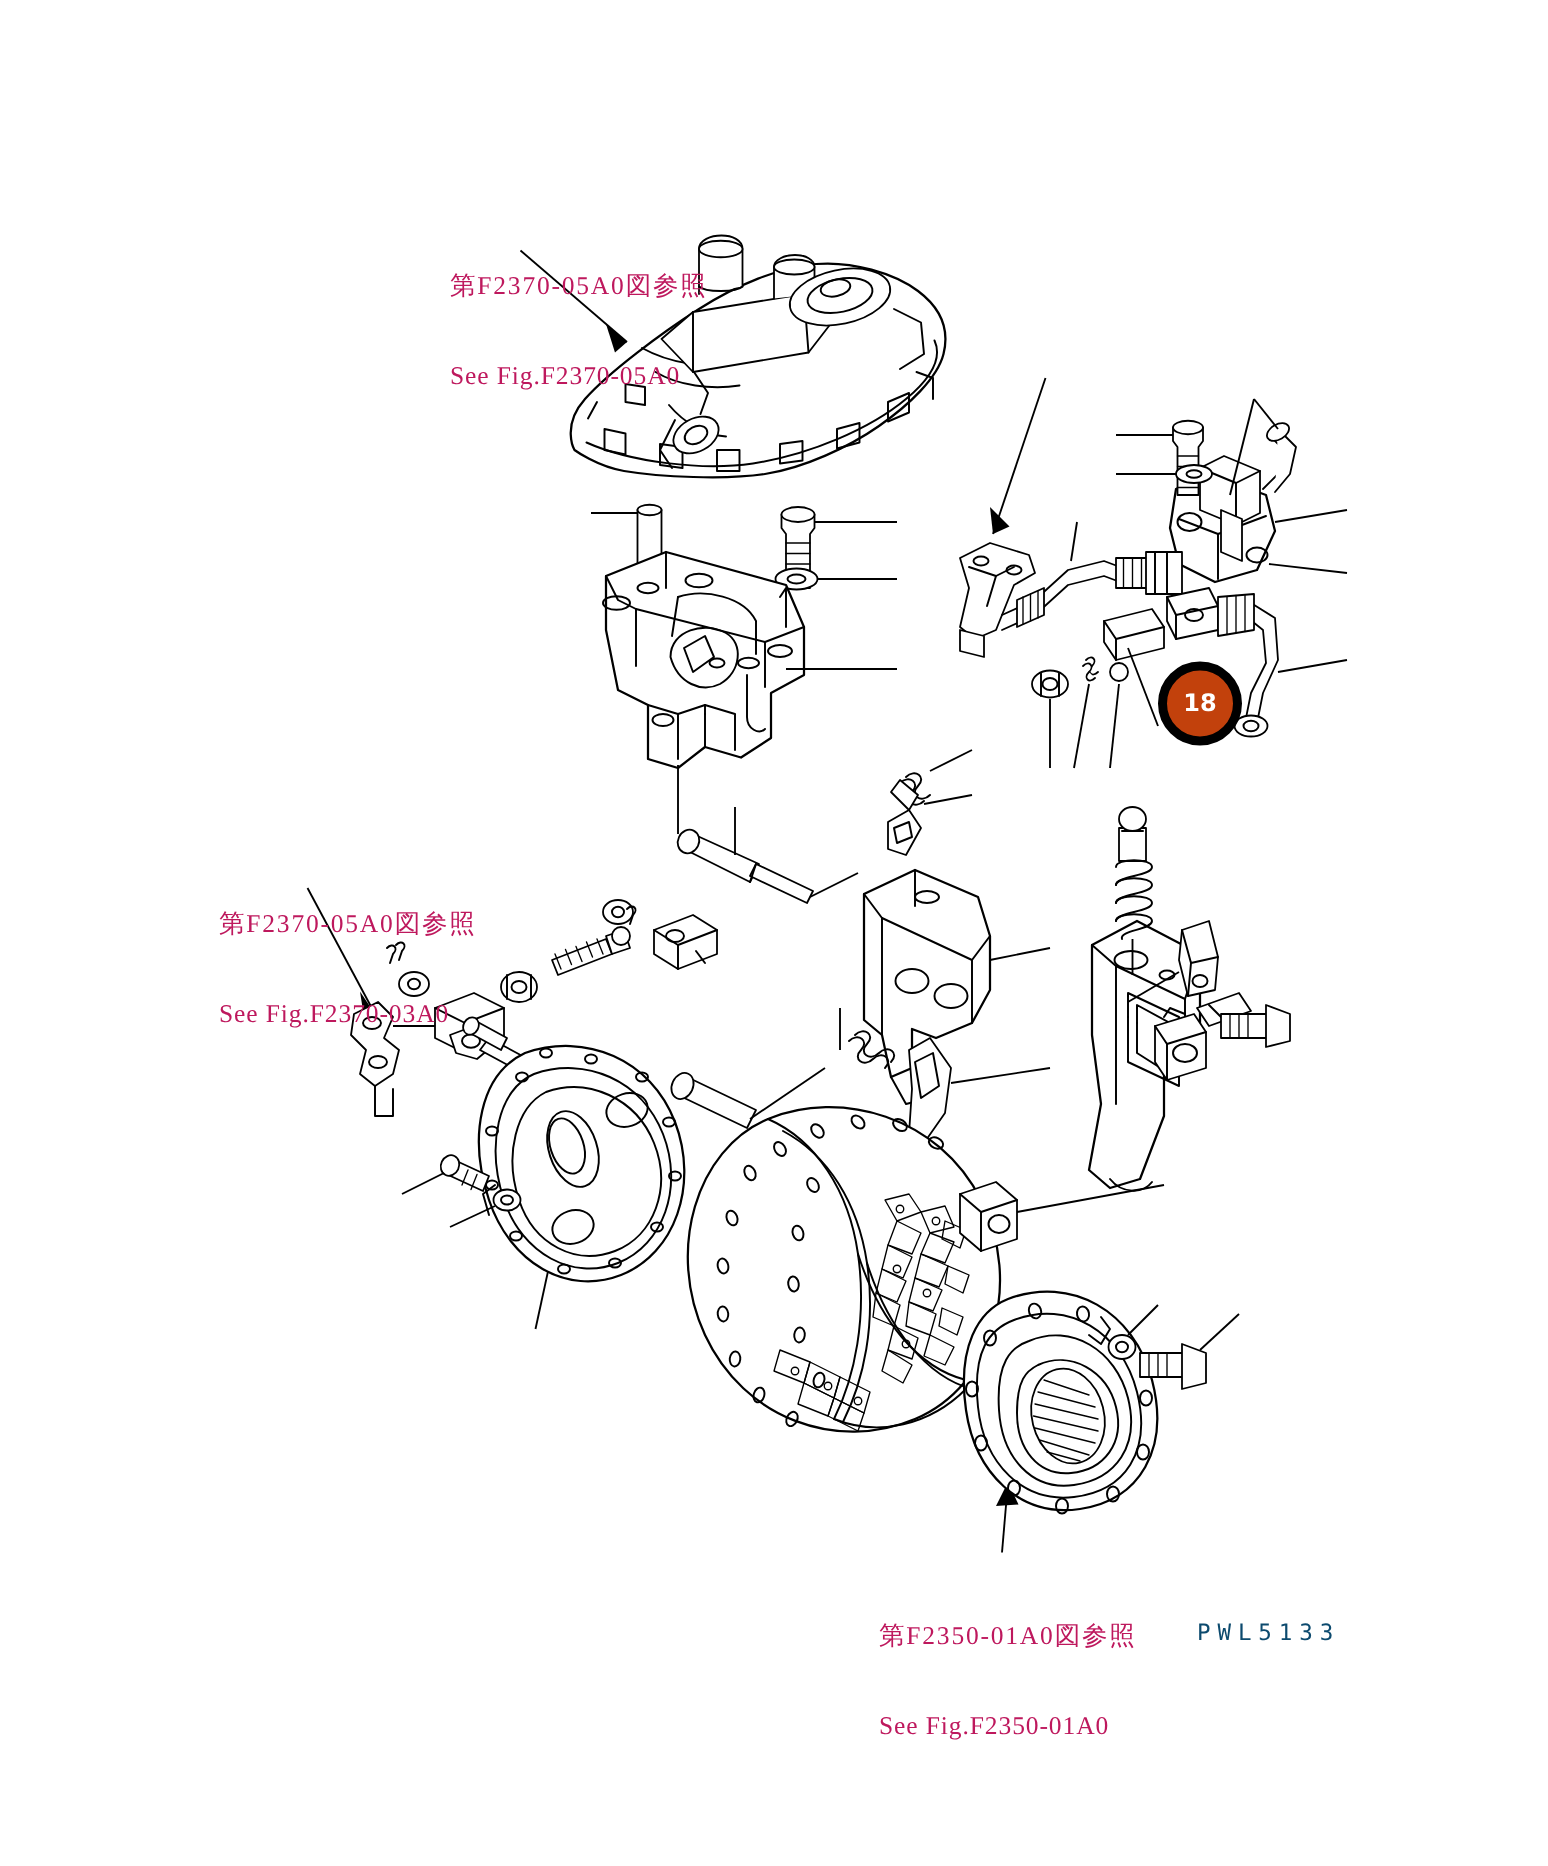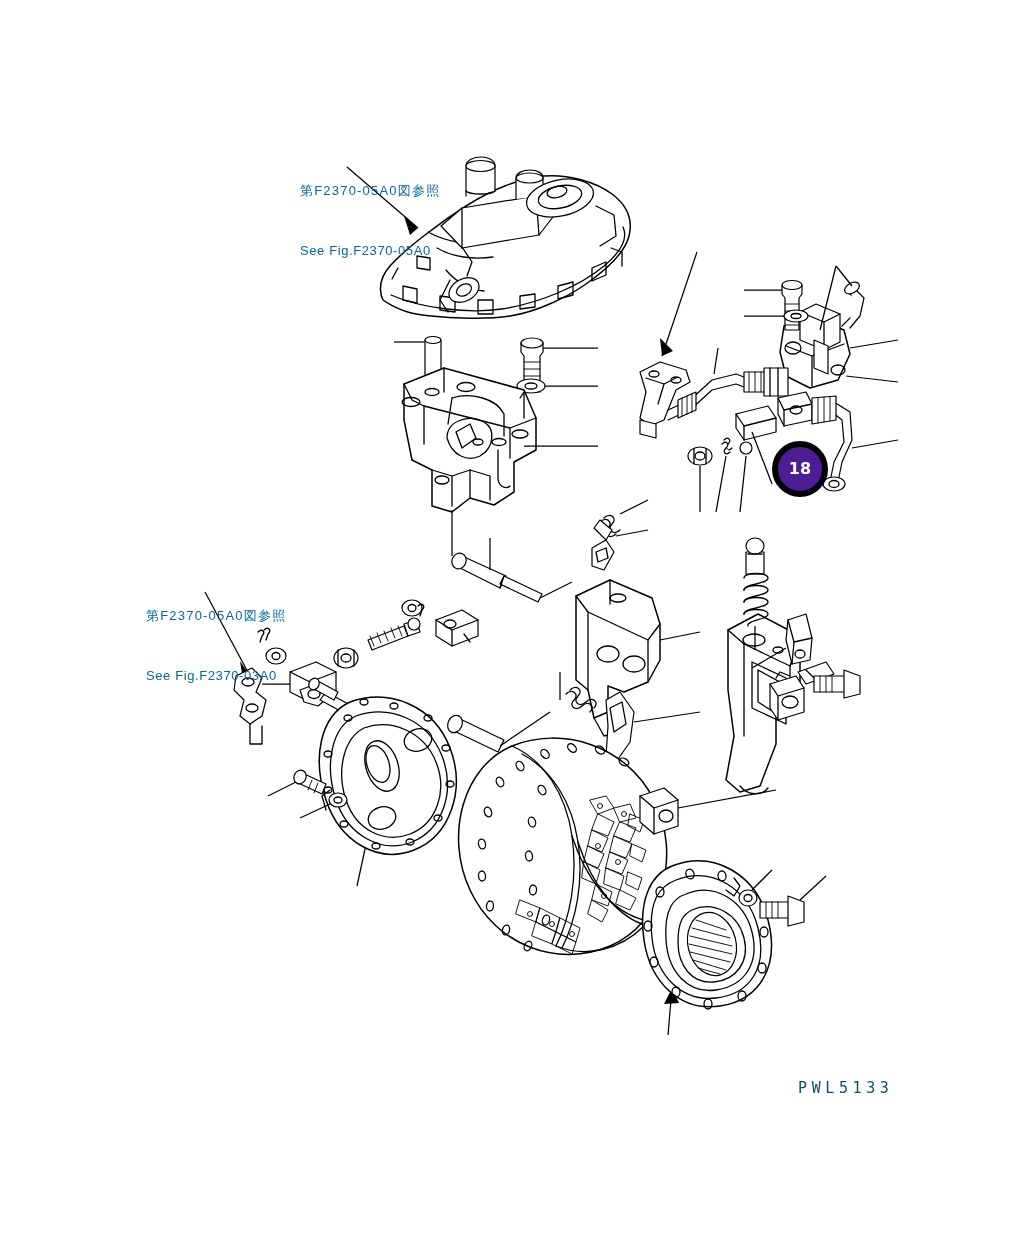--- a/index.html
+++ b/index.html
@@ -14,44 +14,44 @@
   svg.art{position:absolute;left:0;top:0;width:1032px;height:1244px;}
   .ln2{fill:none;stroke:#000;stroke-width:1.3;stroke-linecap:round;stroke-linejoin:round;}
   .hair{fill:none;stroke:#000;stroke-width:0.9;stroke-linecap:round;stroke-linejoin:round;}
   .lead{fill:none;stroke:#000;stroke-width:1.25;stroke-linecap:butt;}
   .wht{fill:#fff;stroke:#000;stroke-width:1.5;stroke-linejoin:round;stroke-linecap:round;}
   .wht2{fill:#fff;stroke:#000;stroke-width:1.2;stroke-linejoin:round;stroke-linecap:round;}
   .blk{fill:#000;stroke:none;}
 
   .ref{
     position:absolute;
-    font-family:Liberation Sans, sans-serif;
-    font-size:13px;
+    font-family:Liberation Serif, serif;
+    font-size:17px;
     line-height:20px;
     white-space:pre;
-    color:#0369a1;
+    color:#be185d;
     letter-spacing:0.4px;
   }
   .ref .jp{letter-spacing:1.2px;}
   .ref .en{letter-spacing:0.6px;}
   #drawing-no{
     position:absolute;
     left:798px;top:1079px;
     font-family:"DejaVu Sans Mono","Liberation Mono",monospace;
     font-size:15px;
     letter-spacing:4.6px;
     color:#0c4a6e;
     white-space:pre;
   }
   #callout-18{
     position:absolute;
     left:772px;top:441px;
     width:56px;height:56px;
     border-radius:50%;
-    background:#4c1d95;
+    background:#c2410c;
     border:6px solid #000;
     box-sizing:border-box;
     display:flex;align-items:center;justify-content:center;
   }
   #callout-18 span{
     color:#ffffff;
     font-family:"DejaVu Sans","Liberation Sans",sans-serif;
     font-size:16px;
     font-weight:700;
     line-height:1;
@@ -553,20 +553,24 @@
     <div class="en">See Fig.F2370-05A0</div>
   </div>
 
 
   <div class="ref" style="left:146px;top:566px;">
     <div class="jp">第F2370-05A0図参照</div>
     <div class="en">See Fig.F2370-03A0</div>
   </div>
 
 
+  <div class="ref" style="left:586px;top:1041px;">
+    <div class="jp">第F2350-01A0図参照</div>
+    <div class="en">See Fig.F2350-01A0</div>
+  </div>
 
   <div id="callout-18">
     <span>18</span>
   </div>
 
   <div id="drawing-no">PWL5133</div>
 
 </div>
 
 </body></html>

